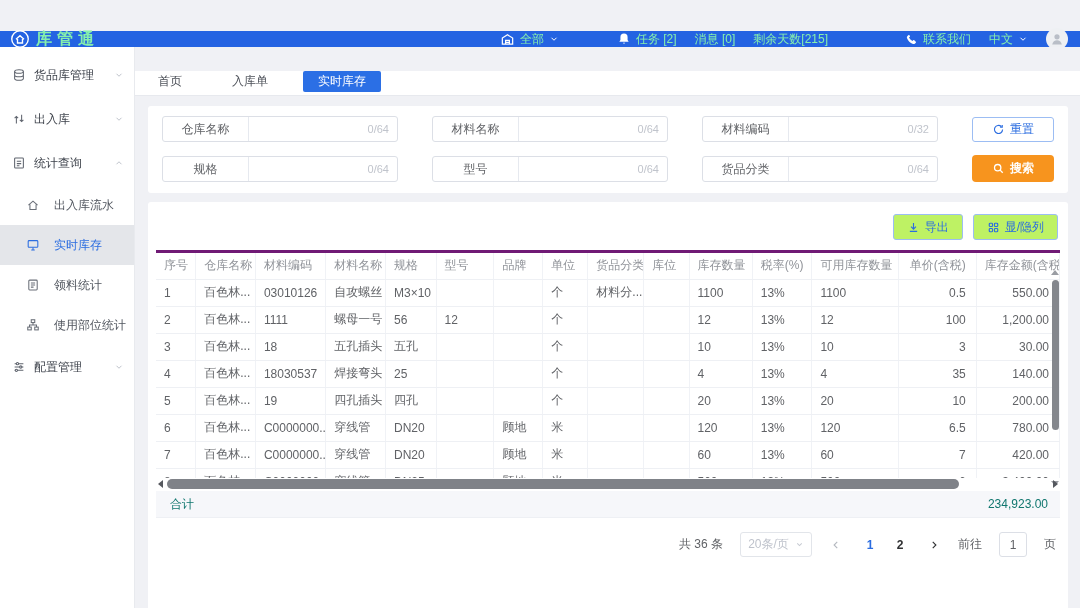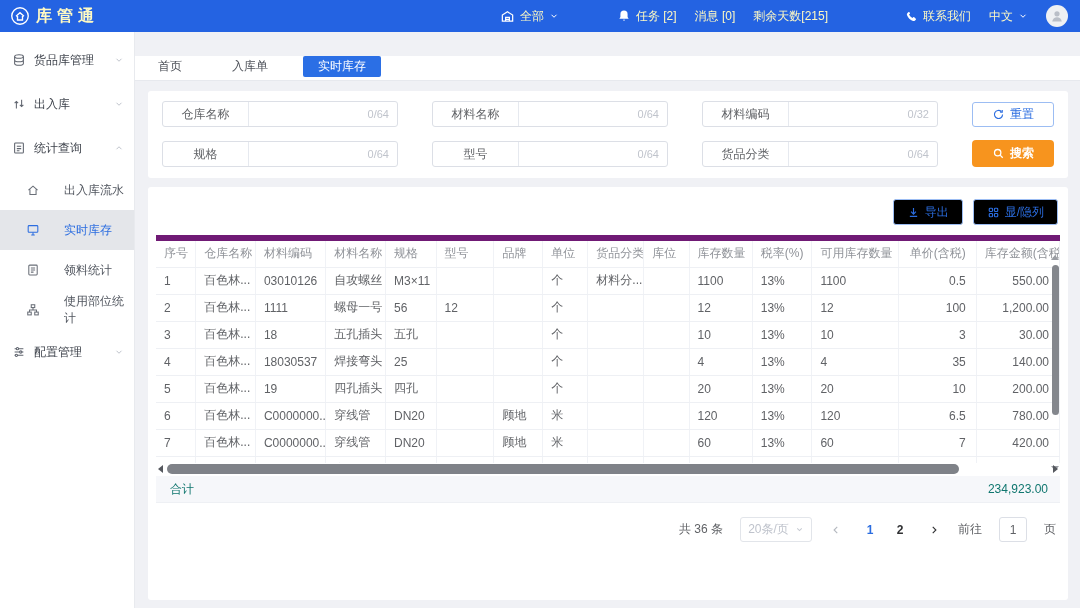--- a/index.html
+++ b/index.html
@@ -1,34 +1,34 @@
 <!DOCTYPE html>
 <html><head>
 <meta charset="utf-8">
 <style>
   * { margin:0; padding:0; box-sizing:border-box; }
   html,body { width:1080px; height:608px; overflow:hidden; }
   body { font-family:"Liberation Sans","DejaVu Sans",sans-serif; font-size:12px; color:#606266; background:#f0f1f5; }
   svg { display:block; }
 
   
-  .topbar { height:32px; background:#2463e2; display:flex; align-items:center; padding:0 12px 0 10px; color:#fef9c3; }
+  .topbar { height:16px; background:#2463e2; display:flex; align-items:center; padding:0 12px 0 10px; color:#86efac;margin-top:31px; }
   .logo { display:flex; align-items:center; gap:6px; font-size:16px; font-weight:bold; letter-spacing:5px; }
   .top-right { margin-left:auto; display:flex; align-items:center; gap:18px; font-size:12px; }
   .top-item { display:flex; align-items:center; gap:5px; cursor:pointer; white-space:nowrap; }
   .sp36 { width:22px; } .sp40 { width:40px; }
   .avatar { width:22px; height:22px; border-radius:50%; background:#eef0f3; display:flex; align-items:center; justify-content:center; }
 
   
   .layout { display:flex; height:576px; }
   .sidebar { width:135px; background:#fff; border-right:1px solid #e8eaee; padding-top:6px; flex-shrink:0; }
   .side-group { height:44px; display:flex; align-items:center; gap:8px; padding:0 10px 0 12px; color:#3a3f48; cursor:pointer; }
   .side-group .glyph { color:#5f646e; }
   .side-group .chev { margin-left:auto; color:#b9bdc6; }
-  .side-sub { height:40px; display:flex; align-items:center; gap:24px; padding-left:26px; color:#50555e; cursor:pointer; }
+  .side-sub { height:40px; display:flex; align-items:center; gap:14px; padding-left:26px; color:#50555e; cursor:pointer; }
   .side-sub .glyph { color:#6a6f78; }
   .side-sub.active { background:#e4e6ea; color:#2b6de0; }
   .side-sub.active .glyph { color:#2b6de0; }
 
   .main { flex:1; display:flex; flex-direction:column; background:#f0f1f5; min-width:0; }
 
   
   .tabstrip { background:#fff; height:25px; display:flex; align-items:flex-start; padding-left:8px; gap:20px; border-bottom:1px solid #e7e9ee;margin-top:24px; }
   .tab { padding:0 15px; line-height:21px; color:#4b4f57; cursor:pointer; border-radius:2px; }
   .tab.active { background:#2b6fe5; color:#fff; }
@@ -41,25 +41,25 @@
   .fgroup .finput { flex:1; display:flex; justify-content:flex-end; align-items:center; padding-right:8px; }
   .fgroup .counter { color:#c0c4cc; font-size:11px; }
   .btn-reset { height:25px; border:1px solid #9cbdf3; background:#fff; color:#2b6de0; border-radius:3px;
     display:flex; align-items:center; justify-content:center; gap:5px; cursor:pointer; font-size:12px; }
   .btn-search { height:27px; border:none; background:#f7941e; color:#fff; border-radius:4px;
     display:flex; align-items:center; justify-content:center; gap:5px; cursor:pointer; font-size:12px; font-weight:bold; }
 
   
   .table-card { margin:9px 12px 8px 13px; background:#fff; border-radius:3px; flex:1; padding:10px 8px 0; display:flex; flex-direction:column; min-height:0; }
   .toolbar { display:flex; justify-content:flex-end; gap:10px; padding:2px 2px 10px; }
-  .btn-outline { height:26px; padding:12px 13px; border:1px solid #9cbdf3; border-radius:3px; background:#000000; color:#2b6de0;
+  .btn-outline { height:26px; padding:12px 13px; border:1px solid #9cbdf3; border-radius:3px; background:#bef264; color:#2b6de0;
     display:flex; align-items:center; gap:5px; cursor:pointer; font-size:12px; }
 
   .tbl-wrap { position:relative; }
-  .tbl-clip { height:228px; overflow:hidden; border-top:6px solid #701a75; }
+  .tbl-clip { height:228px; overflow:hidden; border-top:3px solid #701a75; }
   table { width:100%; border-collapse:collapse; table-layout:fixed; }
   th,td { border-right:1px solid #f0f2f6; border-bottom:1px solid #eef0f4; padding:0 4px 0 8px; white-space:nowrap; overflow:hidden; text-align:left; font-weight:normal; }
   th { color:#909399; height:26px; }
   td { color:#606266; height:27px; }
   th.num,td.num { text-align:right; padding-right:10px; }
   
   .vscroll { position:absolute; top:28px; right:0; width:9px; height:196px; }
   .vscroll .thumb { position:absolute; top:2px; left:1px; width:7px; height:150px; background:#84878d; border-radius:4px; }
   .arr-up,.arr-down { position:absolute; right:1px; width:0; height:0; border-left:4px solid transparent; border-right:4px solid transparent; }
   .arr-up { top:-8px; border-bottom:5px solid #9a9da3; }
@@ -379,21 +379,21 @@
                   <th class="num">单价(含税)</th>
                   <th class="num">库存金额(含税)</th>
                 </tr>
               </thead>
               <tbody>
                 <tr>
                   <td class="">1</td>
                   <td class="">百色林...</td>
                   <td class="">03010126</td>
                   <td class="">自攻螺丝</td>
-                  <td class="">M3×11</td>
+                  <td class="">M3×10</td>
                   <td class=""></td>
                   <td class=""></td>
                   <td class="">个</td>
                   <td class="">材料分...</td>
                   <td class=""></td>
                   <td class="">1100</td>
                   <td class="">13%</td>
                   <td class="">1100</td>
                   <td class="num">0.5</td>
                   <td class="num">550.00</td>

